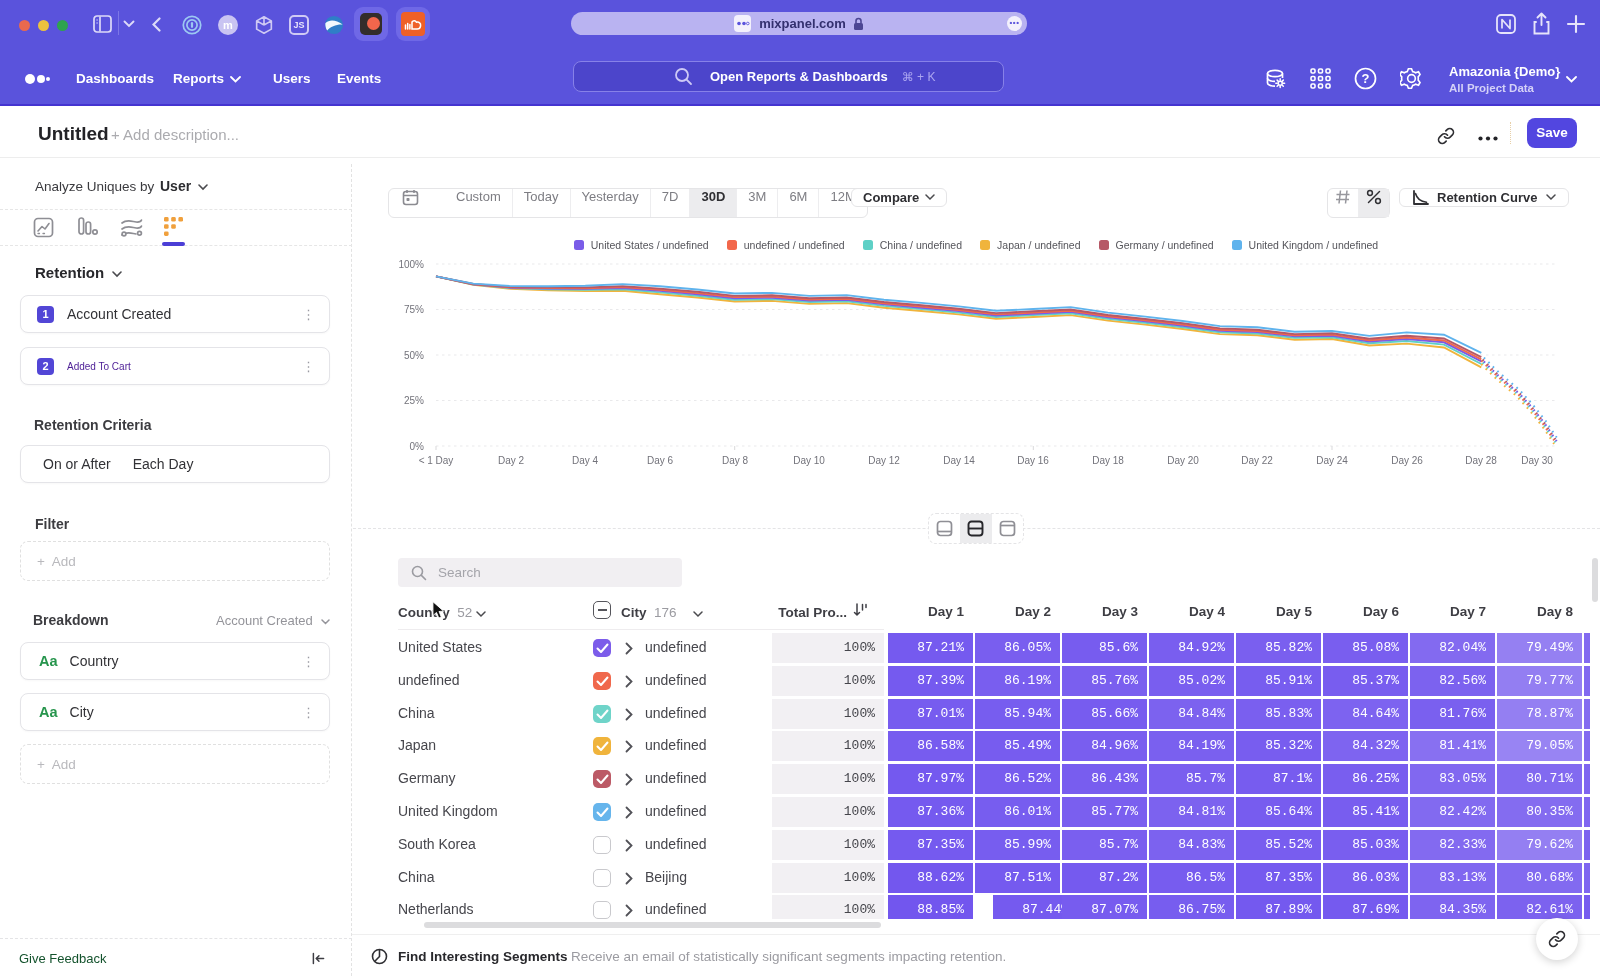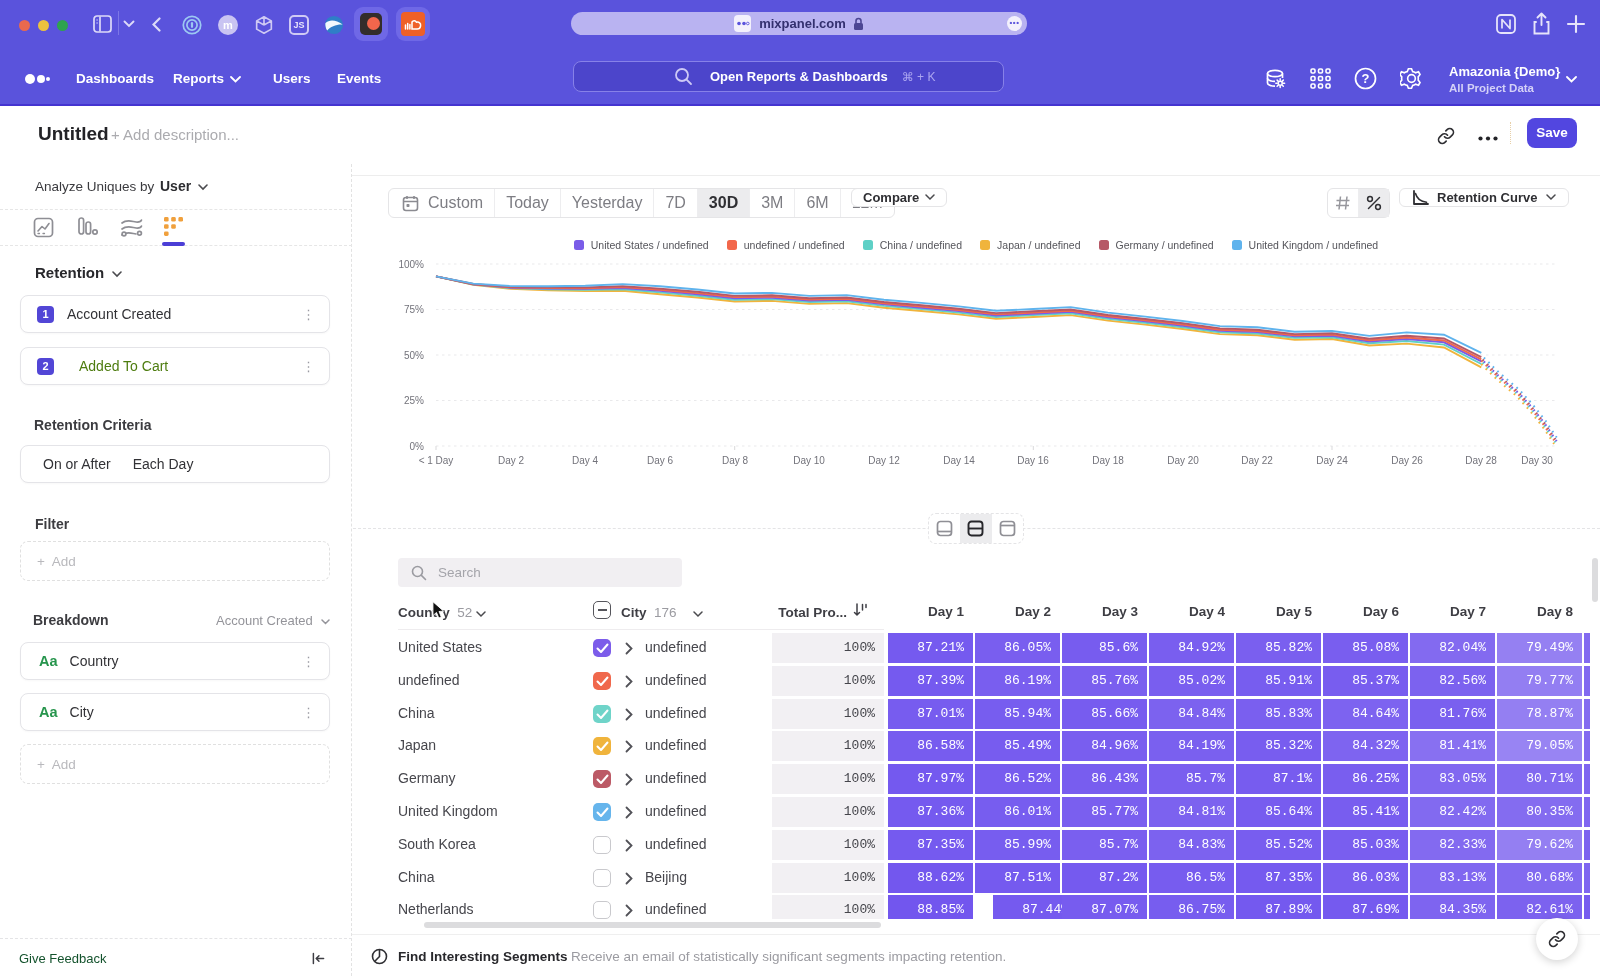--- a/index.html
+++ b/index.html
@@ -12,39 +12,39 @@
 .tl { position:absolute; width:11px; height:11px; border-radius:50%; top:20px; }
 .addrbar { position:absolute; left:571px; top:12px; width:456px; height:23px; border-radius:12px;
   background:#b9b3f1; display:flex; align-items:center; justify-content:center;
   color:#33306f; font-weight:700; font-size:13px; }
 
 .nav { position:absolute; left:0; top:48px; width:1600px; height:58px; background:#5a53dc; border-bottom:2px solid #4434d0;}
 .navlink { position:absolute; top:71px; color:#ffffff; font-size:13.5px; font-weight:600; }
 .navsearch { position:absolute; left:573px; top:61px; width:431px; height:31px; border-radius:8px;
   background:rgba(35,28,150,0.25); border:1px solid #8781e8; display:flex; align-items:center; }
 
-.titlebar { position:absolute; left:0; top:106px; width:1600px; height:70px; background:#fff; border-bottom:1px solid #ededed; }
+.titlebar { position:absolute; left:0; top:106px; width:1600px; height:52px; background:#fff; border-bottom:1px solid #ededed; }
 .savebtn { position:absolute; left:1527px; top:118px; width:50px; height:30px; background:#5246e0;
   border-radius:8px; color:#fff; font-size:13.5px; font-weight:600; text-align:center; line-height:30px; }
 
 .sidebar { position:absolute; left:0; top:164px; width:352px; height:812px; background:#fff;
   border-right:1px dashed #e2e2e2;padding-left:48px; }
 .shead { color:#38383c; font-size:13.5px; }
 .card { position:absolute; left:20px; width:310px; height:38px; border:1px solid #e4e4e8;
   border-radius:8px; background:#fff; box-shadow:0 1px 2px rgba(0,0,0,0.03);
   display:flex; align-items:center; }
 .chipnum { width:17px; height:17px; border-radius:4px; background:#5246d6; color:#fff;
   font-size:11px; font-weight:700; text-align:center; line-height:17px; margin-left:16px; }
 .carddots { margin-left:auto; margin-right:14px; color:#9a9aa2; font-size:13px; letter-spacing:0; }
 .addbox { position:absolute; left:20px; width:310px; height:40px; border:1px dashed #e0e0e0;
   border-radius:8px; color:#b9b9bd; font-size:13.5px; display:flex; align-items:center; }
 .dashsep { position:absolute; left:0; width:352px; border-top:1px dashed #e6e6e6; }
 
 .seg { position:absolute; display:flex; border:1px solid #e5e5e7; border-radius:6px; background:#fff; height:30px; align-items:stretch; }
-.seg > div { display:flex; align-items:center; padding:0 11px; color:#7d7d83; font-size:16px; border-right:1px solid #ededef; }
+.seg > div { display:flex; padding:0 11px; color:#7d7d83; font-size:13px; border-right:1px solid #ededef;gap:28px; }
 .seg > div:last-child { border-right:none; }
 .seg > div.sel { background:#ececee; color:#2f2f33; font-weight:700; }
 .btn { position:absolute; height:19px; border:1px solid #e5e5e7; border-radius:6px; background:#fff;
   display:flex; align-items:center; color:#2f2f33; font-size:13.5px; font-weight:600; }
 
 .ylab { position:absolute; width:40px; text-align:right; color:#72727a; font-size:10px; }
 .xlab { position:absolute; color:#72727a; font-size:10px; text-align:center; width:60px; }
 .legend { position:absolute; left:352px; top:239px; width:1248px; display:flex; justify-content:center; gap:18px; }
 .legitem { display:flex; align-items:center; gap:7px; color:#55555b; font-size:10.5px; }
 .legsq { width:10px; height:10px; border-radius:2.5px; }
@@ -269,21 +269,21 @@
     <svg class="abs" style="left:112px; top:107px;" width="10" height="7" viewBox="0 0 10 7">
       <path d="M1 1 L5 5 L9 1" fill="none" stroke="#4a4a4e" stroke-width="1.6" stroke-linecap="round"></path>
     </svg>
     <div class="card" style="top:131px;">
       <div class="chipnum">1</div>
       <span style="margin-left:13px; color:#323236; font-size:14px;">Account Created</span>
       <span class="carddots">⋮</span>
     </div>
     <div class="card" style="top:183px;">
       <div class="chipnum">2</div>
-      <span style="margin-left:25px; color:#4d7c0f; font-size:14px;">Added To Cart</span>
+      <span style="margin-left:13px; color:#4c1d95; font-size:10px;">Added To Cart</span>
       <span class="carddots">⋮</span>
     </div>
     <div class="abs" style="left:34px; top:253px; color:#3c3c40; font-size:14px; font-weight:700;">Retention Criteria</div>
     <div class="card" style="top:281px;">
       <span style="margin-left:22px; color:#323236; font-size:14px;">On or After</span>
       <span style="margin-left:22px; color:#323236; font-size:14px;">Each Day</span>
     </div>
     <div class="abs" style="left:35px; top:352px; color:#3c3c40; font-size:14px; font-weight:700;">Filter</div>
     <div class="addbox" style="top:377px;">
         <span style="margin-left:16px;">+&nbsp; Add</span>

